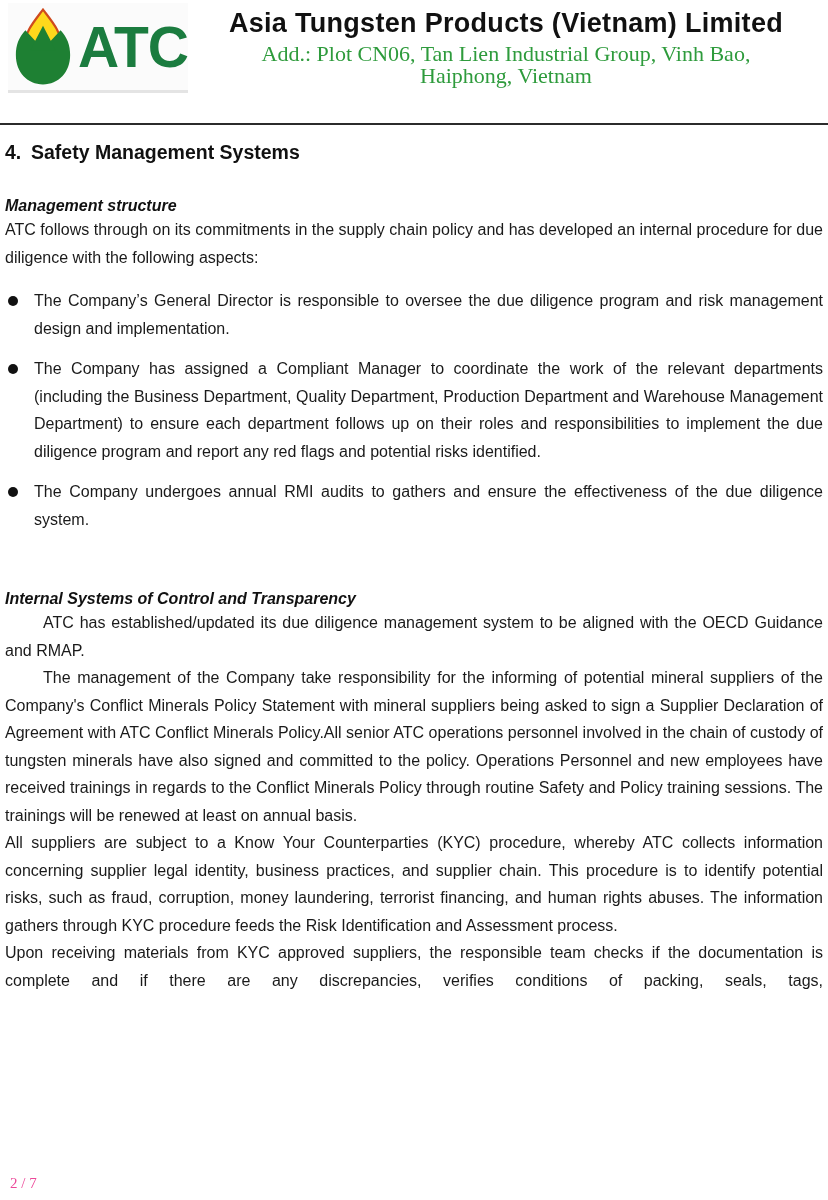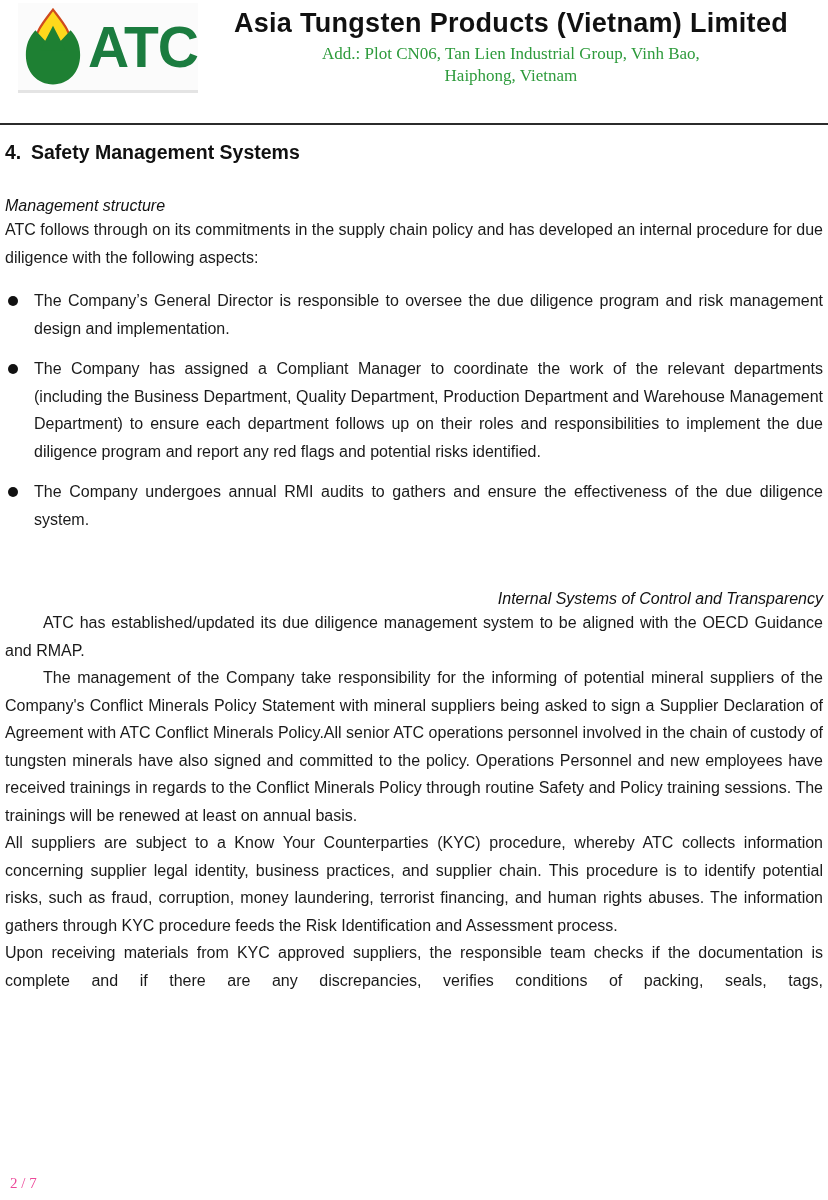--- a/index.html
+++ b/index.html
@@ -13,21 +13,21 @@
   .page {
     position: relative;
     width: 828px; height: 1200px;
     background: #ffffff;
   }
 
   
   .header {
     display: flex;
     align-items: flex-start;
-    padding: 3px 4px 0 18px;
+    padding: 3px 4px 0 8px;
     height: 94px;
   }
   .logo-box {
     flex: 0 0 172px;
     height: 90px;
     display: flex;
     align-items: center;
     background: #fbfbfb;
     border-bottom: 3px solid #e4e4e4;
   }
@@ -47,21 +47,21 @@
   }
   .company-name {
     font-size: 27px;
     font-weight: bold;
     color: #111111;
     letter-spacing: 0.3px;
     line-height: 31px;
   }
   .address {
     font-family: "Liberation Serif", "DejaVu Serif", serif;
-    font-size: 17px;
+    font-size: 22px;
     color: #2e9b3c;
     line-height: 22px;
     margin-top: 4px;
   }
   .header-rule {
     border: none;
     border-top: 2px solid #2b2b2b;
     margin-top: 29px;
   }
 
@@ -72,27 +72,27 @@
   .section-heading {
     margin-top: 15px;
     font-size: 19.5px;
     font-weight: bold;
     color: #111111;
     line-height: 25px;
   }
   .section-heading .num { display: inline-block; width: 26px; }
   .sub-heading {
     font-size: 16px;
-    font-weight: normal;
+    font-weight: bold;
     font-style: italic;
     color: #111111;
     margin-top: 31px;
     line-height: 20px;
   }
-  .sub-heading.second { margin-top: 56px; text-align: right; }
+  .sub-heading.second { margin-top: 56px; }
   p.body-par {
     font-size: 16px;
     line-height: 27.5px;
     text-align: justify;
     color: #1a1a1a;
   }
   p.body-par.indent { text-indent: 38px; }
   p.body-par.fill-last { text-align-last: justify; }
 
   .bullet-list { margin-top: 16px; }

